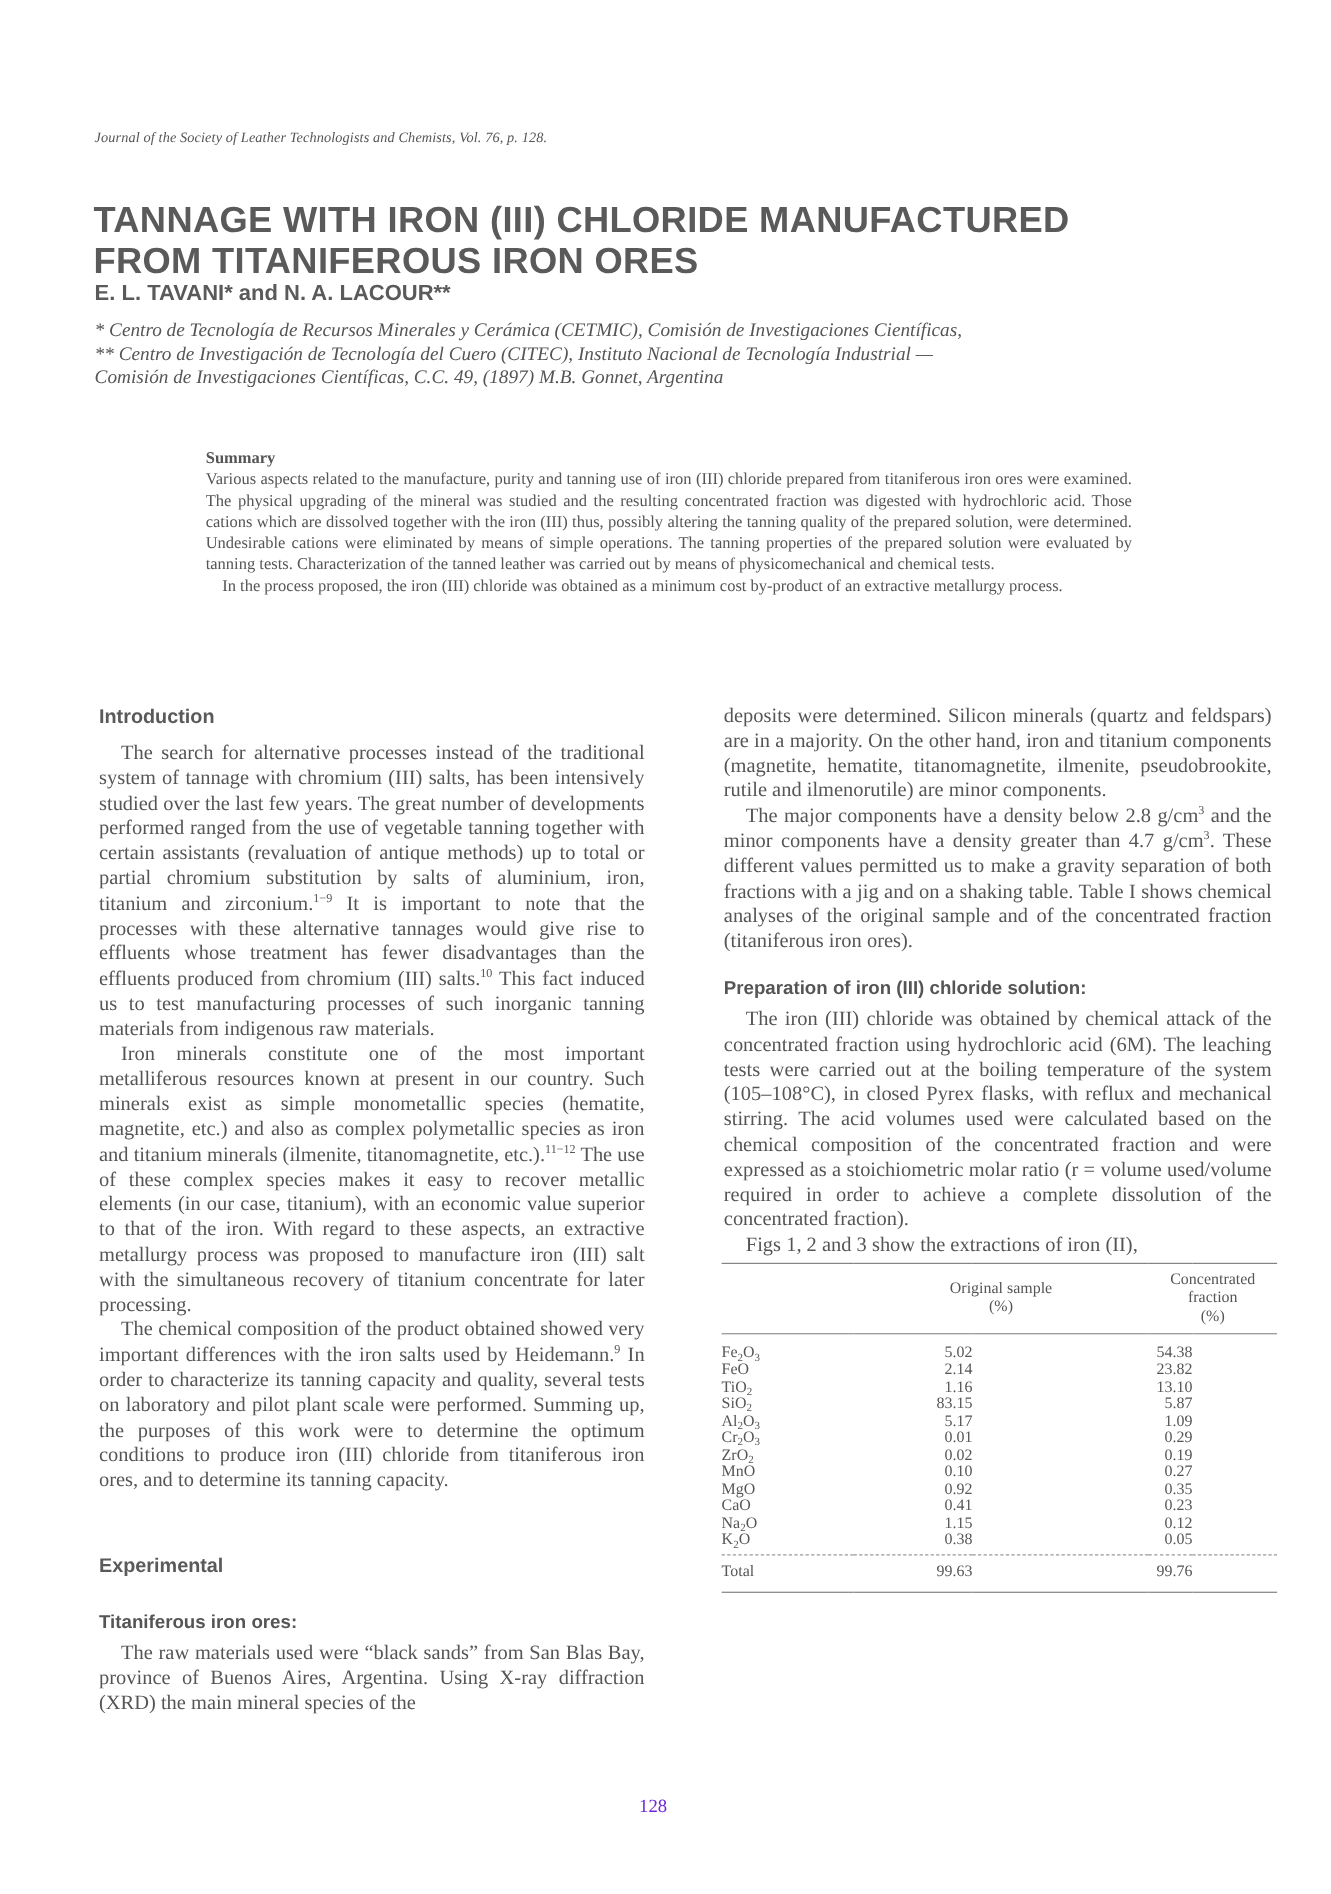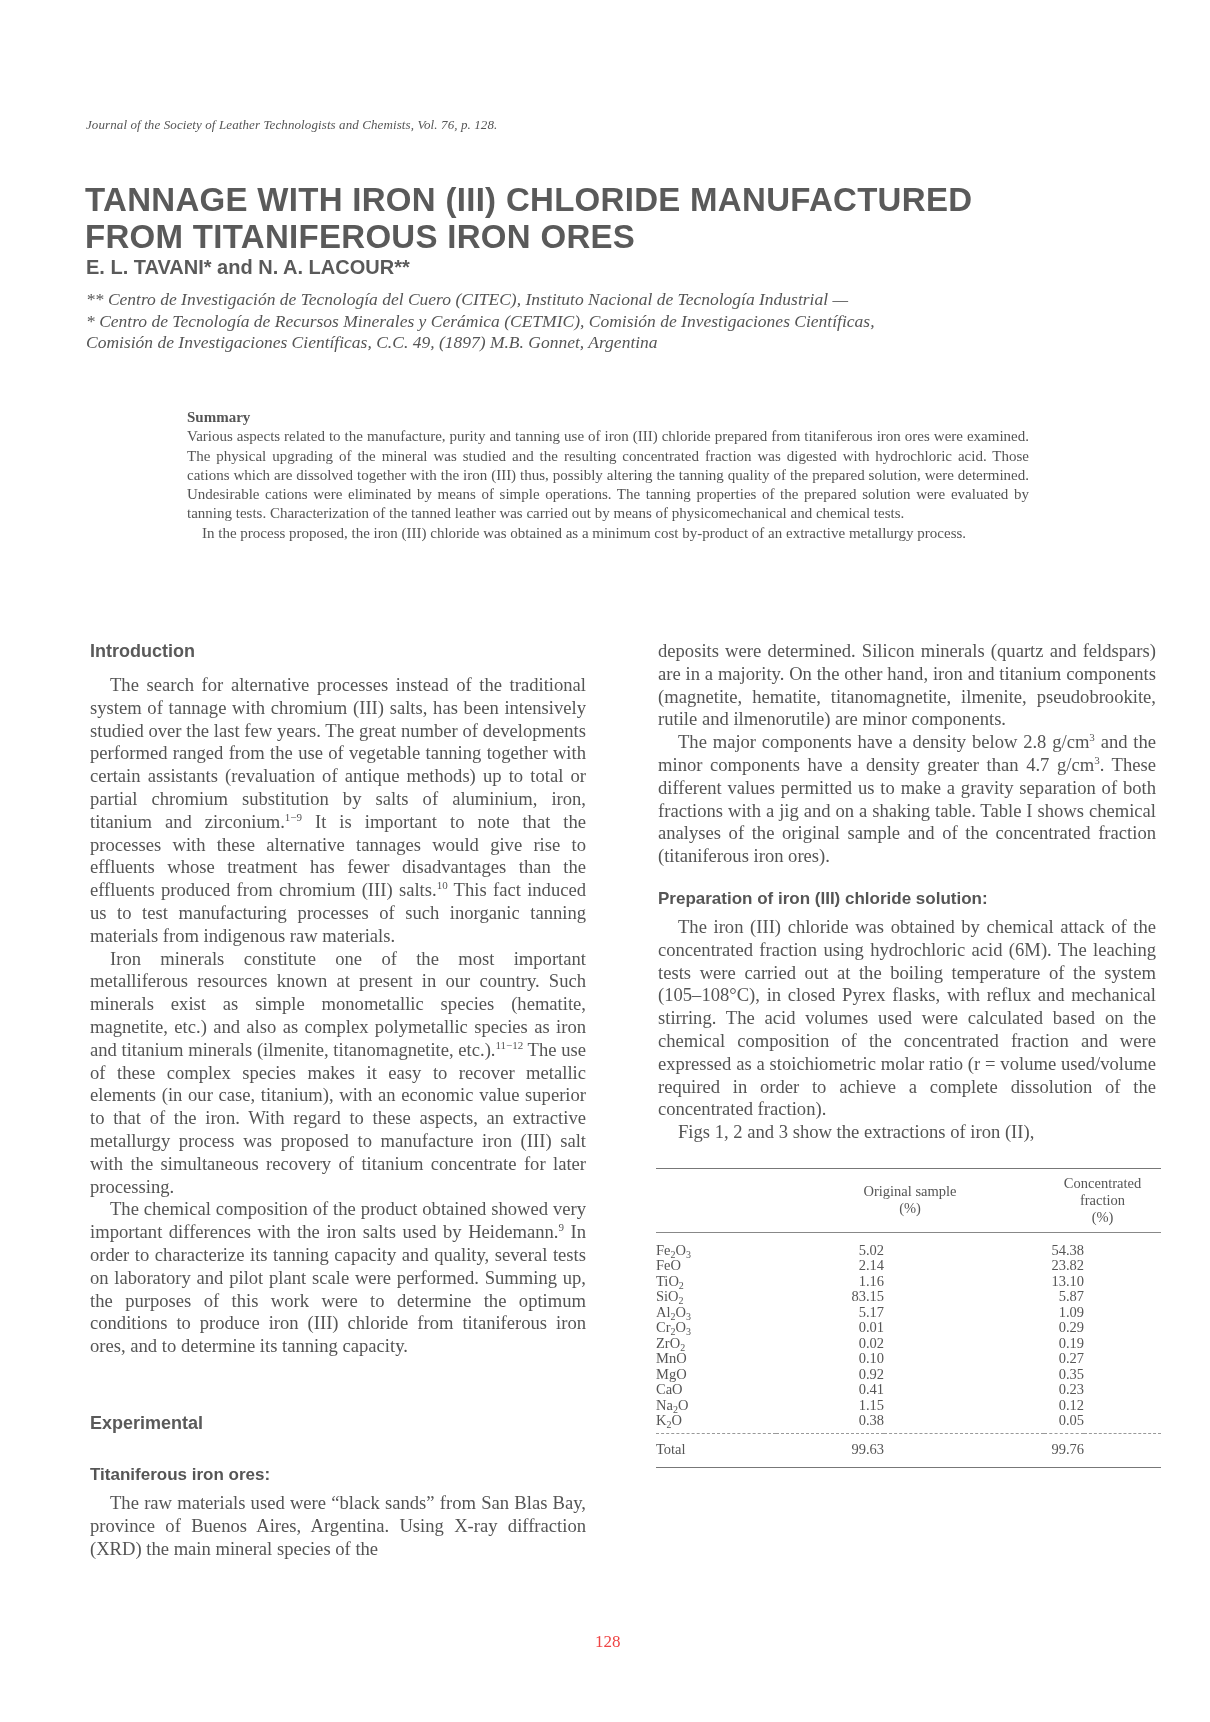--- a/index.html
+++ b/index.html
@@ -61,60 +61,60 @@
   .gap-sub { height: 18px; }
   .gap-prep { height: 20px; }
 
   .table-caption {
     text-align: center; margin-top: 20px;
     font-family: "Liberation Serif", serif; color: #555;
   }
   .table-caption .tnum { font-weight: bold; font-size: 15px; line-height: 19px; }
   .table-caption .tdesc { font-weight: bold; font-size: 13.5px; line-height: 17px; letter-spacing: -0.2px; }
   table.data {
-    width: 505px; margin-left: -2px; margin-top: 24px; border-collapse: collapse;
+    width: 505px; margin-left: -2px; margin-top: 4px; border-collapse: collapse;
     font-family: "Liberation Serif", serif; font-size: 14.5px; color: #555;
   }
   table.data thead th {
     font-weight: normal; text-align: center; line-height: 17px;
     border-top: 1.5px solid #777; border-bottom: 1.5px solid #888;
     padding: 6px 0 6px 0;
   }
   table.data td { padding: 0; line-height: 15.5px; }
   table.data tbody tr:first-child td { padding-top: 10px; }
   table.data td.compound { text-align: left; width: 120px; }
   table.data td.v1 { text-align: right; padding-right: 0; width: 108px; }
   table.data td.sp { width: 160px; }
   table.data td.v2 { text-align: right; width: 40px; }
   table.data td.tail { width: 77px; }
   table.data tr.total td {
     border-top: 1.5px dashed #999; border-bottom: 1.5px solid #777;
     padding: 8px 0 10px 0;
   }
   table.data tr.last td { padding-bottom: 4px; }
   .page-num {
-    position: absolute; left: 595px; top: 1632px;
-    font-family: "Liberation Serif", serif; font-size: 17px; color: #ef4444;
+    position: absolute; left: 581px; top: 1632px;
+    font-family: "Liberation Serif", serif; font-size: 17px; color: #6d28d9;
   }
 </style>
 </head>
 <body>
 
 <div class="journal">Journal of the Society of Leather Technologists and Chemists, Vol. 76, p. 128.</div>
 
 <h1 class="title">
   <span>TANNAGE WITH IRON (III) CHLORIDE MANUFACTURED</span><br>
   <span>FROM TITANIFEROUS IRON ORES</span>
 </h1>
 
 <div class="authors">E. L. TAVANI* and N. A. LACOUR**</div>
 
 <div class="affil">
+  <div>* Centro de Tecnología de Recursos Minerales y Cerámica (CETMIC), Comisión de Investigaciones Científicas,</div>
   <div>** Centro de Investigación de Tecnología del Cuero (CITEC), Instituto Nacional de Tecnología Industrial —</div>
-  <div>* Centro de Tecnología de Recursos Minerales y Cerámica (CETMIC), Comisión de Investigaciones Científicas,</div>
   <div>Comisión de Investigaciones Científicas, C.C. 49, (1897) M.B. Gonnet, Argentina</div>
 </div>
 
 <div class="summary">
   <div class="sum-head">Summary</div>
   <p>Various aspects related to the manufacture, purity and tanning use of iron (III) chloride prepared from titaniferous iron ores were examined. The physical upgrading of the mineral was studied and the resulting concentrated fraction was digested with hydrochloric acid. Those cations which are dissolved together with the iron (III) thus, possibly altering the tanning quality of the prepared solution, were determined. Undesirable cations were eliminated by means of simple operations. The tanning properties of the prepared solution were evaluated by tanning tests. Characterization of the tanned leather was carried out by means of physicomechanical and chemical tests.</p>
   <p class="indent">In the process proposed, the iron (III) chloride was obtained as a minimum cost by-product of an extractive metallurgy process.</p>
 </div>
 
 <div class="col col-left">

